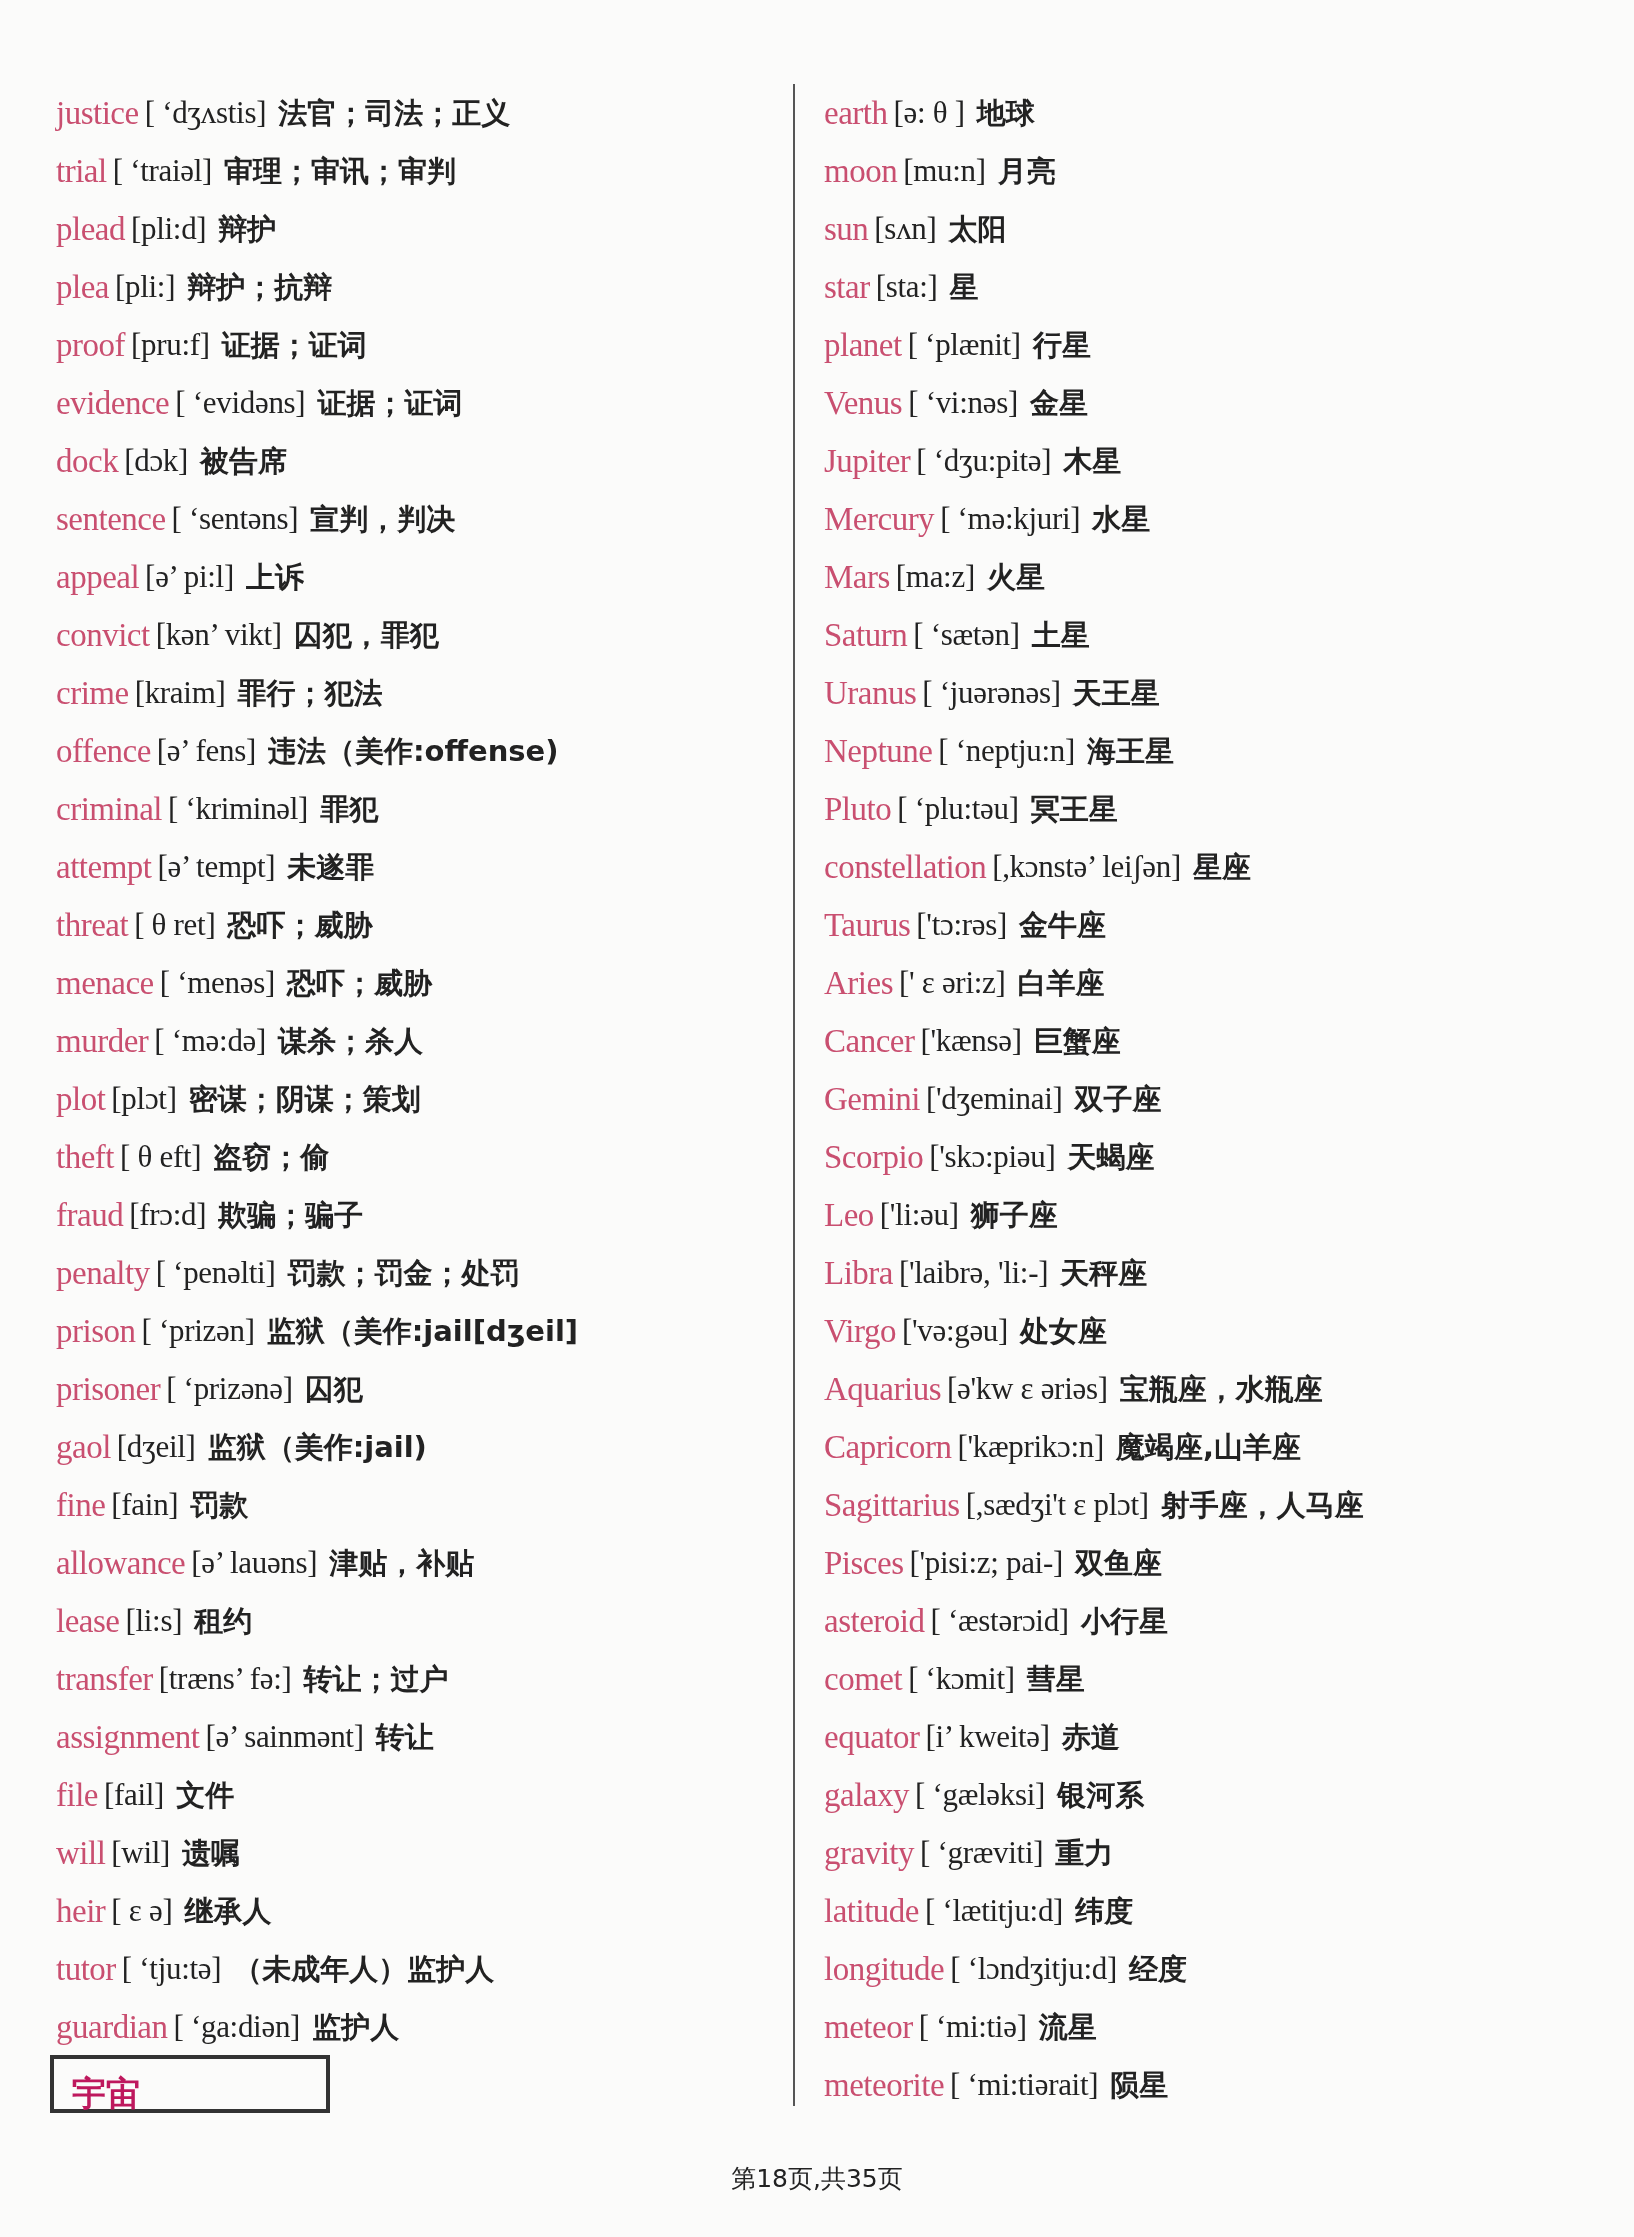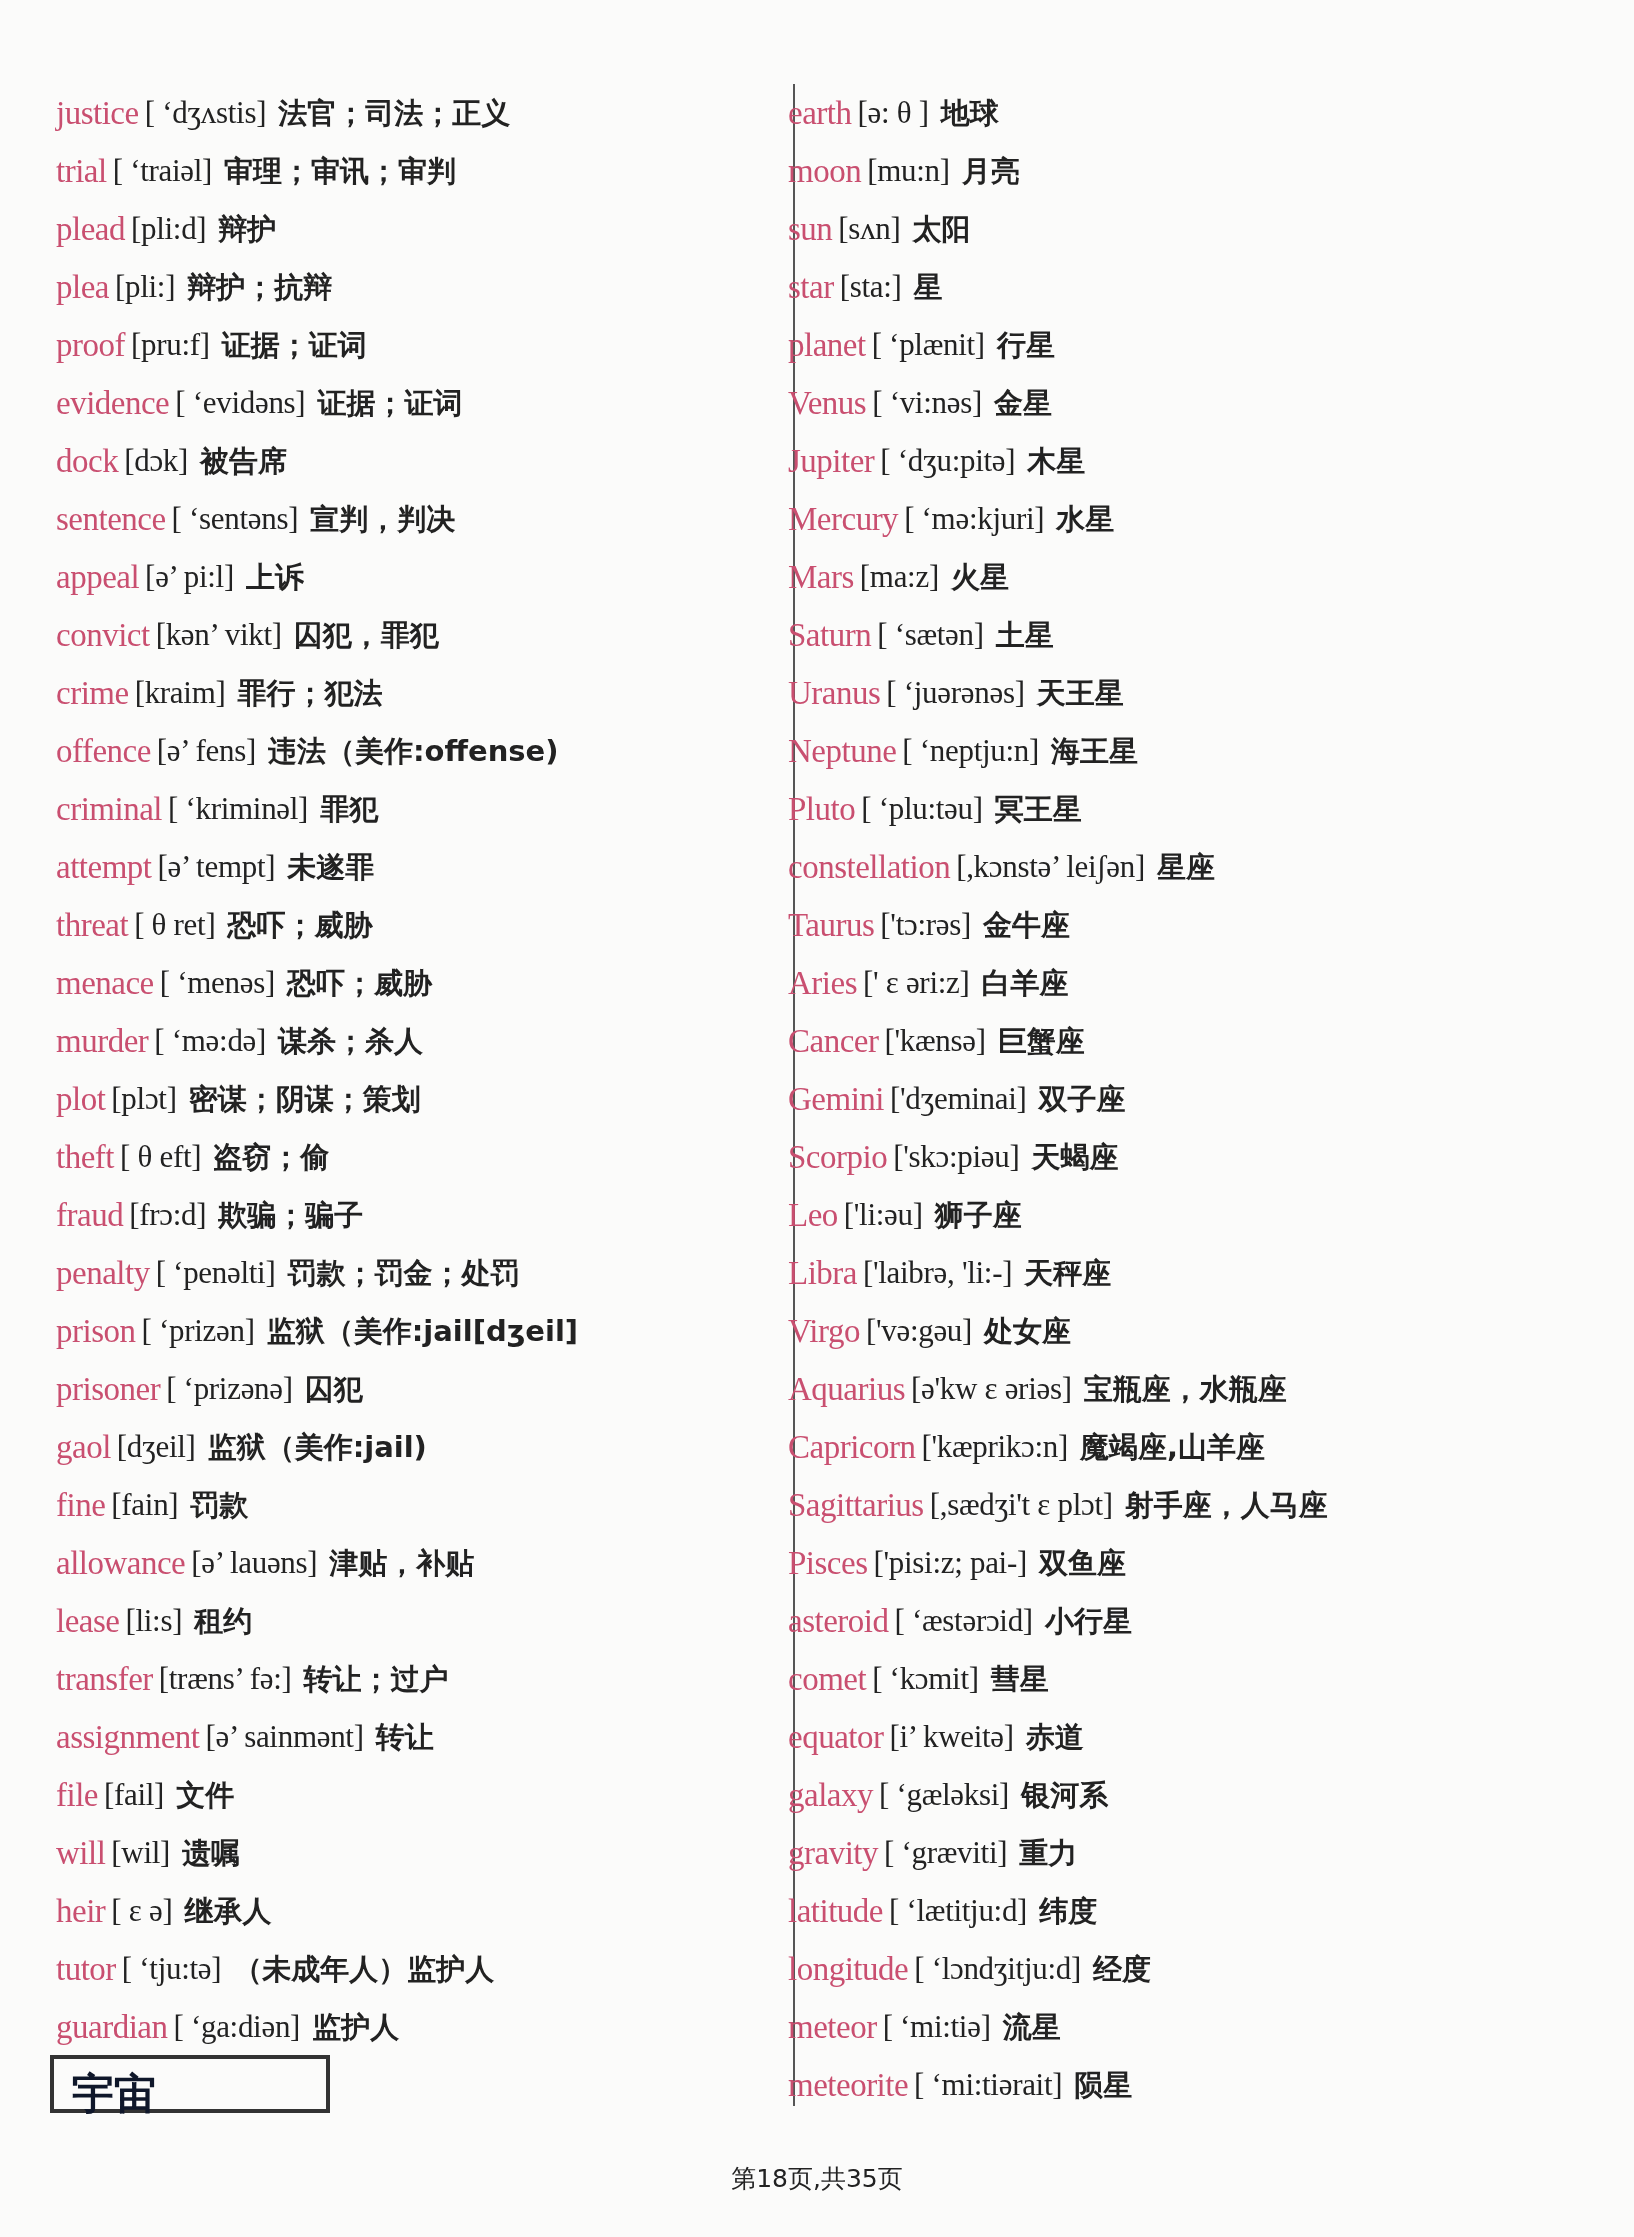--- a/index.html
+++ b/index.html
@@ -1,28 +1,28 @@
 <!DOCTYPE html>
 <html><head>
 <meta charset="utf-8">
 <style>
   html,body{margin:0;padding:0;}
   body{width:1634px;height:2237px;background:#fbfbfa;position:relative;overflow:hidden;
        font-family:"DejaVu Sans","Liberation Sans",sans-serif;color:#1e1e1e;}
   .col{position:absolute;top:84px;}
   .col-left{left:56px;width:720px;}
-  .col-right{left:788px;width:780px;}
+  .col-right{left:824px;width:780px;}
   .row{height:58px;line-height:58px;white-space:nowrap;font-size:30px;display:flex;align-items:center;}
   .word{font-family:"Liberation Serif","DejaVu Serif",serif;font-size:33px;color:#c94f70;letter-spacing:-0.5px;margin-right:6px;}
   .ipa{font-family:"Liberation Serif","DejaVu Serif",serif;font-size:31px;color:#222;margin-right:12px;letter-spacing:-0.3px;}
   .meaning{font-family:"DejaVu Sans","Liberation Sans",sans-serif;font-weight:bold;font-size:29px;color:#222;}
   .divider{position:absolute;left:793px;top:84px;width:2px;height:2022px;background:#555;}
   .section-box{position:absolute;left:50px;top:2055px;width:280px;height:58px;border:4px solid #333;
        box-sizing:border-box;display:flex;align-items:center;padding-left:18px;}
-  .section-box span{font-family:"DejaVu Sans",sans-serif;font-size:42px;font-weight:bold;color:#0f172a;margin-top:20px;}
+  .section-box span{font-family:"DejaVu Sans",sans-serif;font-size:34px;font-weight:bold;color:#be185d;margin-top:20px;}
   .footer{position:absolute;left:0;width:100%;top:2162px;text-align:center;font-size:25px;color:#222;
        font-family:"DejaVu Sans","Liberation Sans",sans-serif;}
 </style>
 </head>
 <body>
 
 <div class="col col-left" id="col-left">
     <div class="row">
     <span class="word">justice</span>
     <span class="ipa">[ ‘dʒʌstis]</span>

